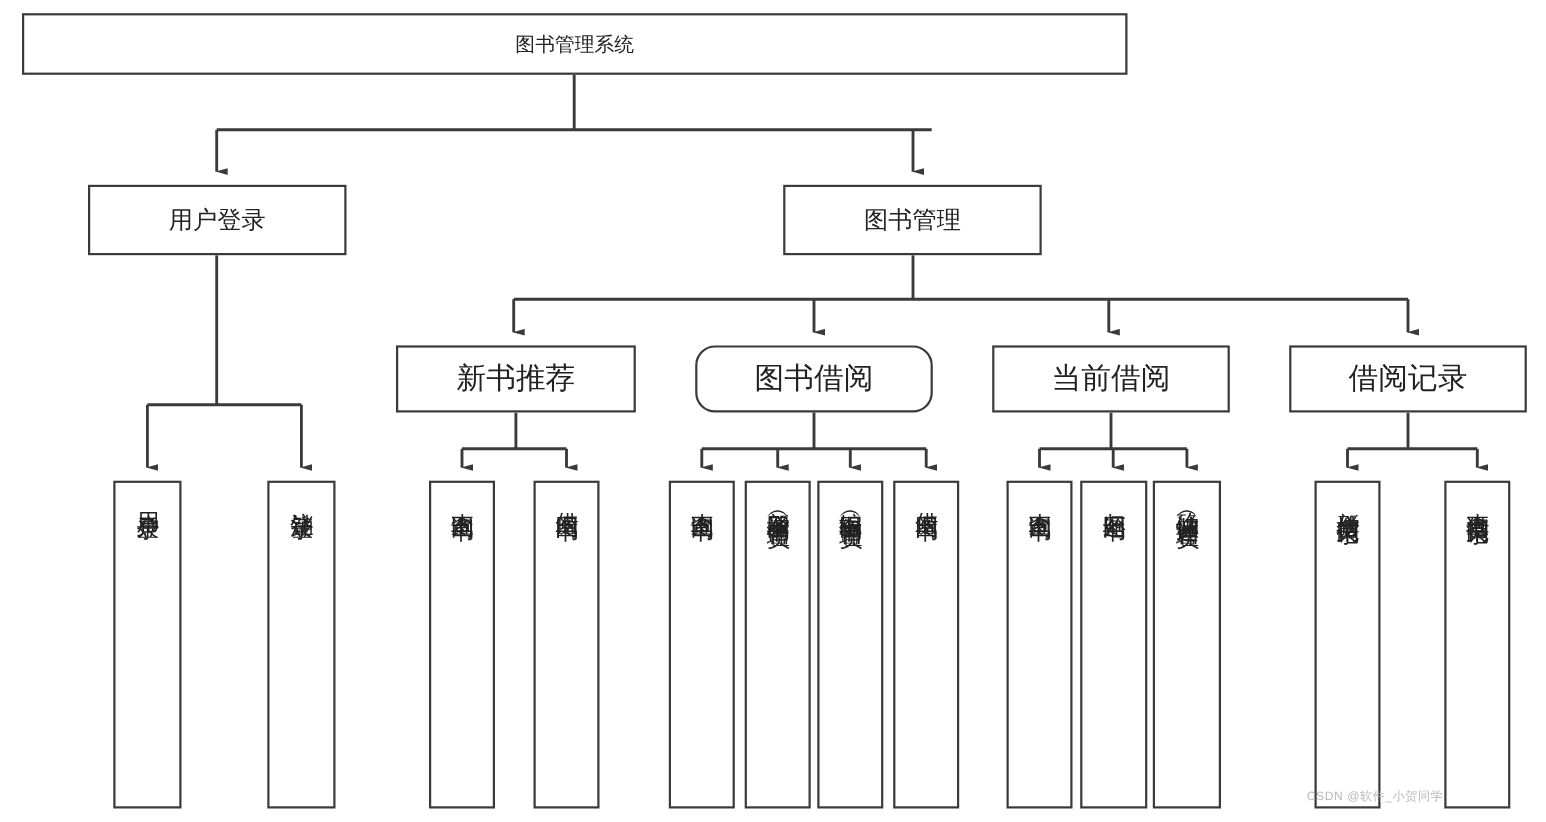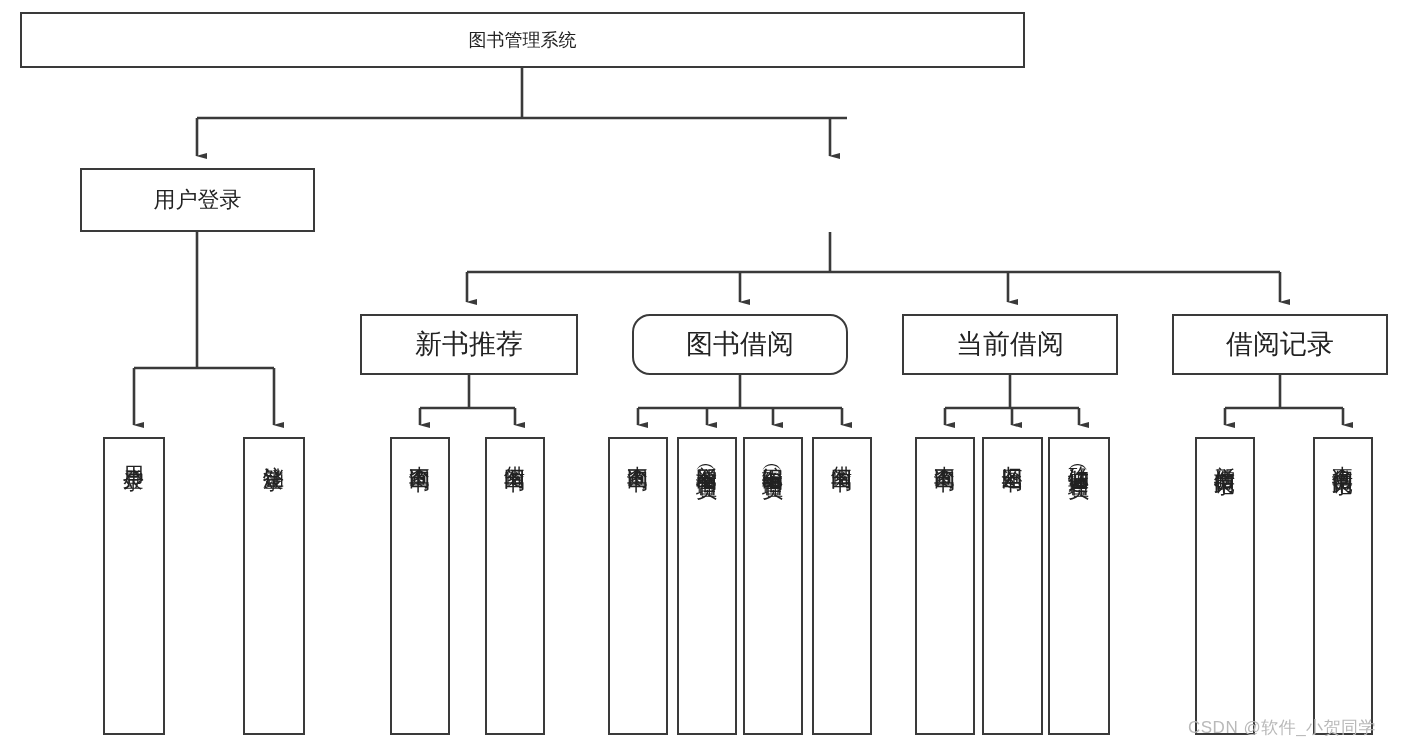--- a/index.html
+++ b/index.html
@@ -45,21 +45,21 @@
   .vtext{
     writing-mode:vertical-rl;
     text-orientation:upright;
     letter-spacing:2px;
     line-height:1;
     white-space:nowrap;
     display:block;
   }
   .watermark{
     position:absolute;
-    font-size:17px;
+    font-size:11px;
     color:#b9b9b9;
     white-space:nowrap;
     letter-spacing:0.5px;
     user-select:none;
   }
 </style>
 </head>
 <body>
 
 <div id="canvas">
@@ -114,20 +114,23 @@
     </g>
   </svg>
 
   <div class="node level0" style="left: 20px; top: 12px; width: 1005px; height: 56px;">
     <span>图书管理系统</span>
   </div>
 
   <div class="node level1" style="left: 80px; top: 168px; width: 235px; height: 64px;">
     <span>用户登录</span>
   </div>
+  <div class="node level1" style="left: 712px; top: 168px; width: 235px; height: 64px;">
+    <span>图书管理</span>
+  </div>
 
   <div class="node level2" style="left: 360px; top: 314px; width: 218px; height: 61px;">
     <span>新书推荐</span>
   </div>
   <div class="node level2" style="left: 632px; top: 314px; width: 216px; height: 61px; border-radius: 18px;">
     <span>图书借阅</span>
   </div>
   <div class="node level2" style="left: 902px; top: 314px; width: 216px; height: 61px;">
     <span>当前借阅</span>
   </div>

